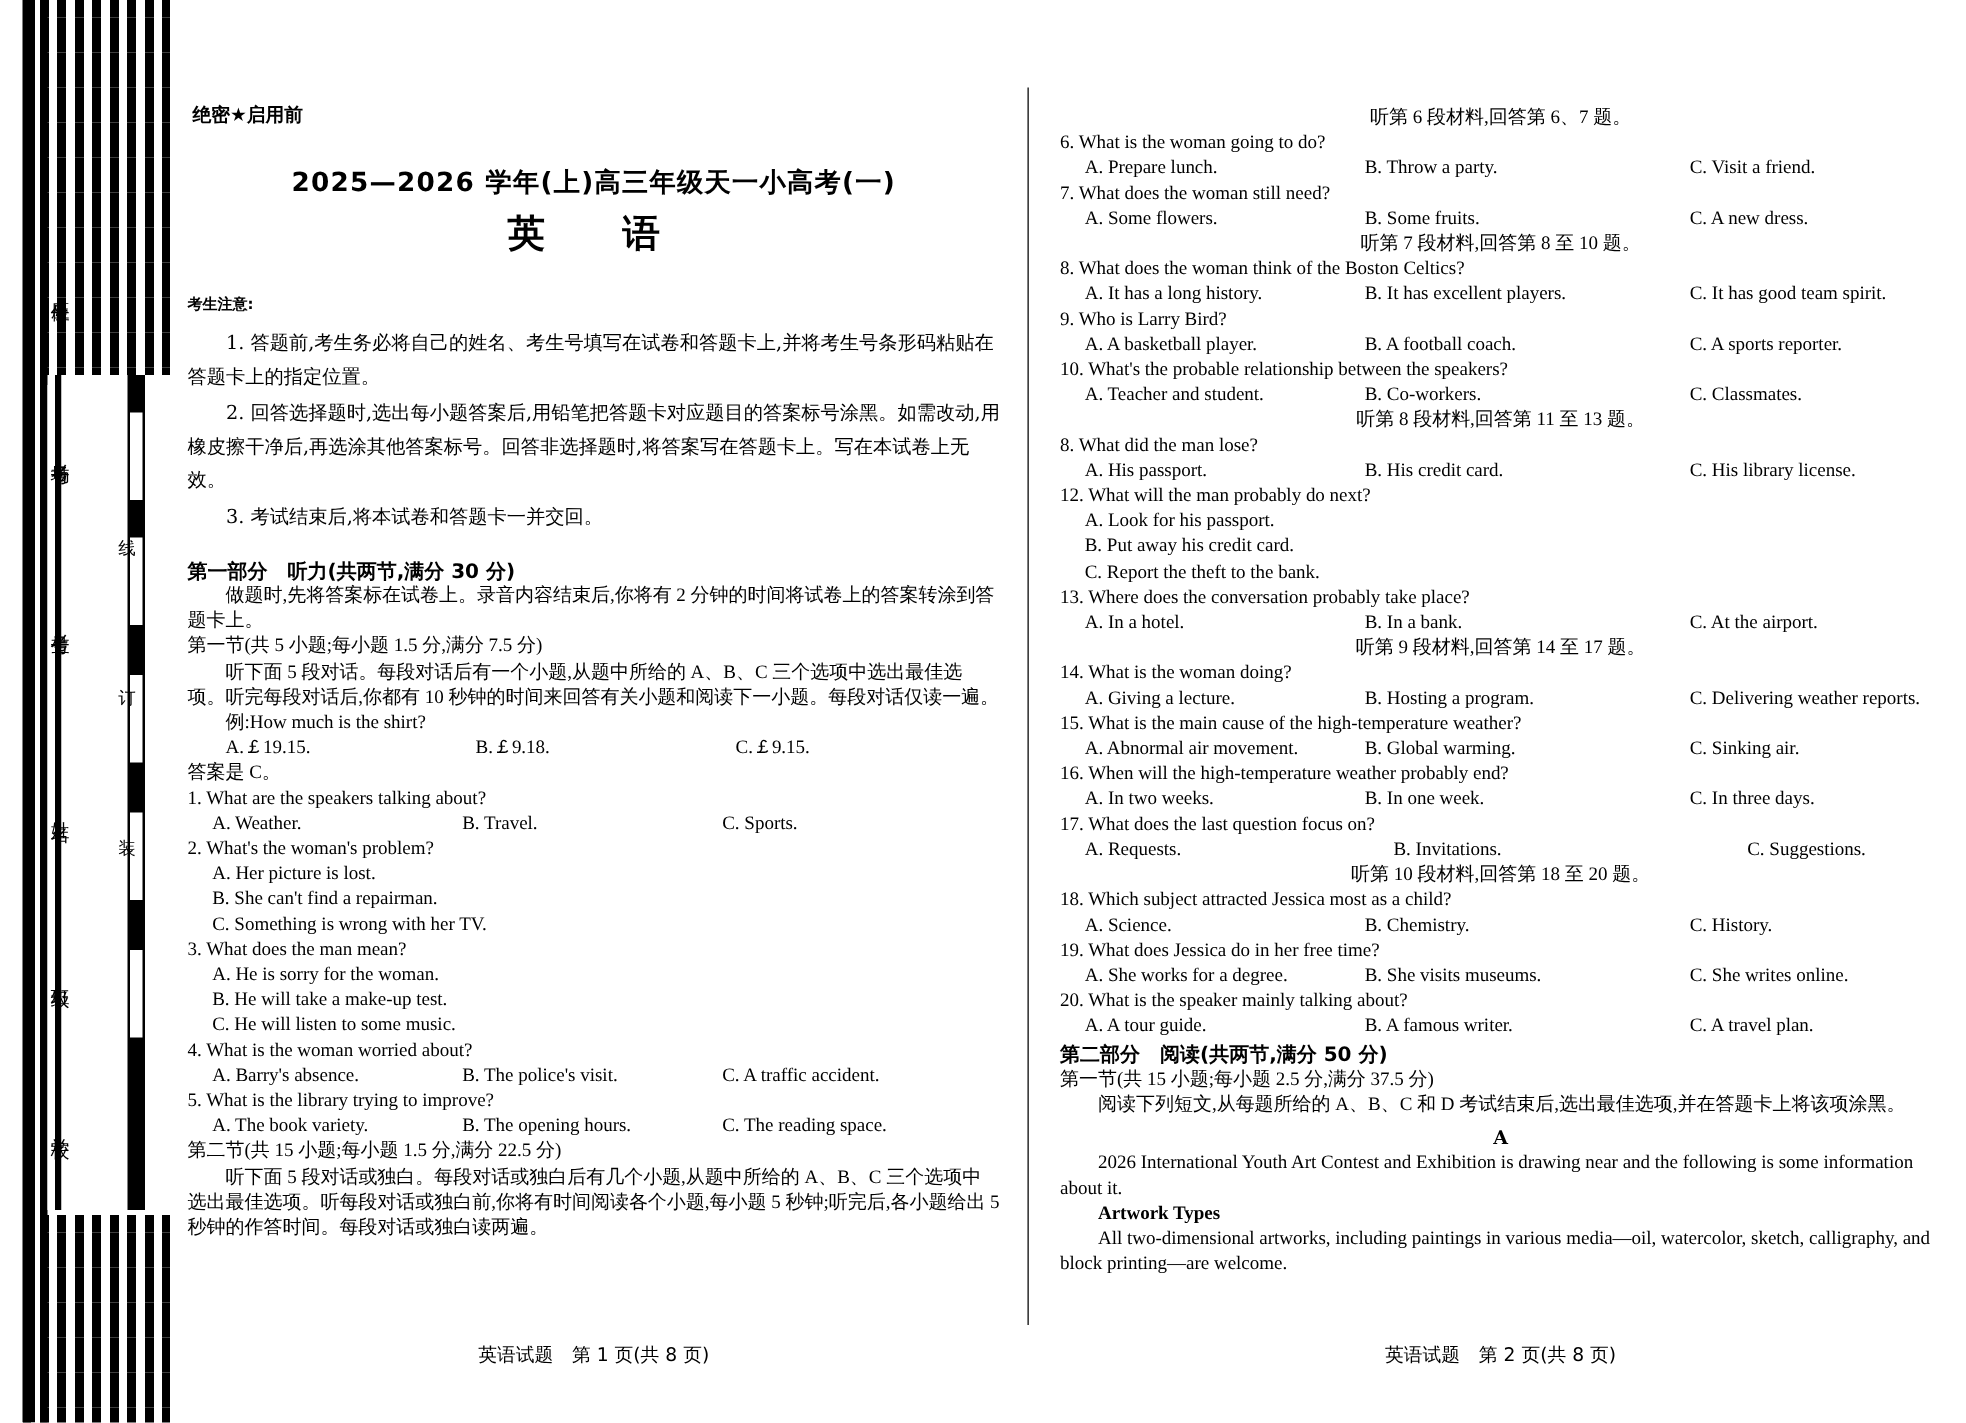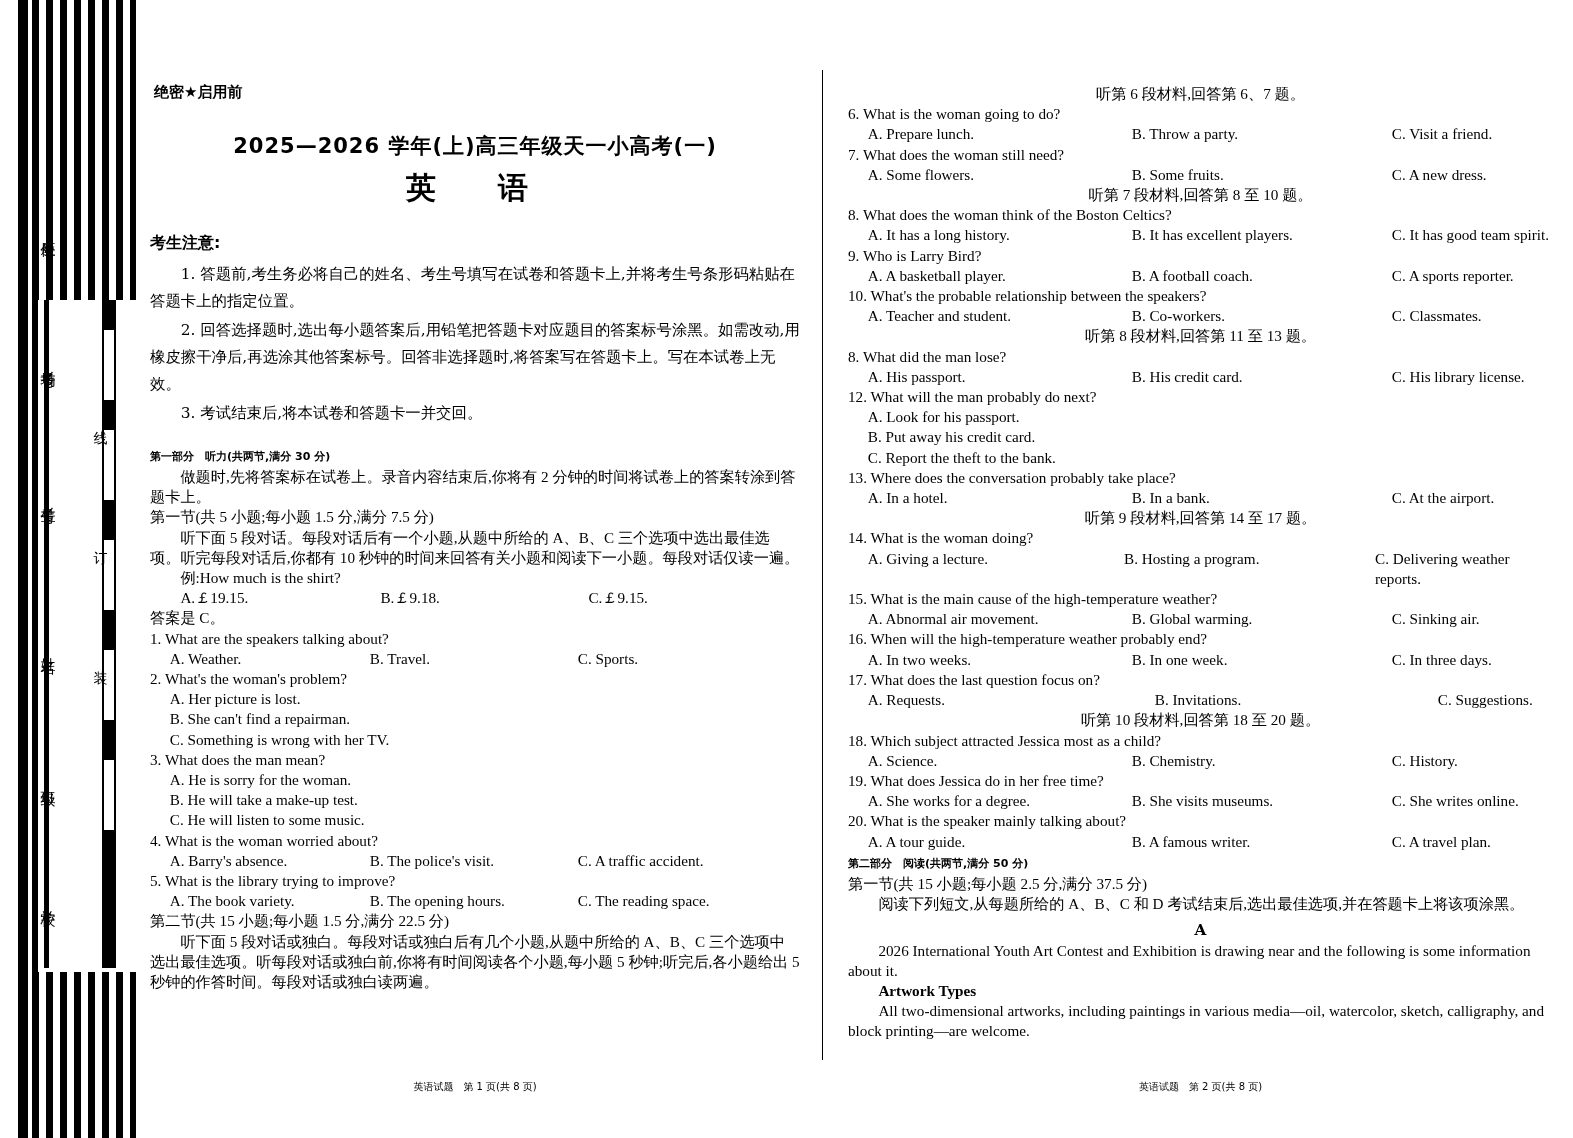--- a/index.html
+++ b/index.html
@@ -19,41 +19,41 @@
 
   
   .col{position:absolute;top:60px;font-size:15.2px;line-height:20.2px;}
   .colL{left:150px;width:650px;}
   .colR{left:848px;width:705px;}
   .divider{position:absolute;left:822px;top:70px;width:0;height:990px;border-left:1px solid #000;}
 
   .secret{font-family:"DejaVu Sans",sans-serif;font-size:15px;font-weight:bold;margin:22px 0 0 4px;}
   .title{text-align:center;font-family:"DejaVu Sans",sans-serif;font-size:21px;font-weight:bold;margin-top:34px;letter-spacing:1px;}
   .subject{text-align:center;font-family:"DejaVu Serif",serif;font-size:30px;font-weight:bold;margin-top:22px;letter-spacing:16px;}
-  .notice-h{font-family:"DejaVu Sans",sans-serif;font-size:16px;font-weight:bold;margin-top:34px;}
+  .notice-h{font-family:"DejaVu Sans",sans-serif;font-size:12px;font-weight:bold;margin-top:34px;}
   .notice{margin-top:8px;font-family:"DejaVu Serif",serif;font-size:15.4px;line-height:27px;}
   .notice p{margin:0 0 2px 0;text-indent:2em;}
 
-  .part-h{font-family:"DejaVu Sans",sans-serif;font-weight:bold;font-size:11px;margin-top:20px;}
+  .part-h{font-family:"DejaVu Sans",sans-serif;font-weight:bold;font-size:16px;margin-top:20px;}
   .ind{text-indent:2em;margin:0;}
   .noind{text-indent:0;margin:0;}
 
   .q{margin:0;white-space:nowrap;}
   .opts{display:flex;margin:0;}
   .opts span{display:inline-block;}
   .o1{width:200px;}
   .o2{width:208px;}
   .o3{width:auto;}
   .optsR .o1{width:224px;}
-  .optsR .o2{width:260px;margin-left:40px;}
+  .optsR .o2{width:260px;}
 
   .center-note{text-align:center;margin:0;}
   .sec-A{text-align:center;font-weight:bold;font-family:"DejaVu Serif",serif;margin:6px 0 0 0;}
   .bold{font-weight:bold;}
-  .footer{position:absolute;bottom:44px;font-family:"DejaVu Sans",sans-serif;font-size:10px;}
+  .footer{position:absolute;bottom:44px;font-family:"DejaVu Sans",sans-serif;font-size:15px;}
   .footerL{left:150px;width:650px;text-align:center;}
   .footerR{left:848px;width:705px;text-align:center;}
 </style>
 </head>
 <body>
 
 <div class="page">
 
   <div class="barcode">
     <div class="bc-row" style="top:0px;"></div>

